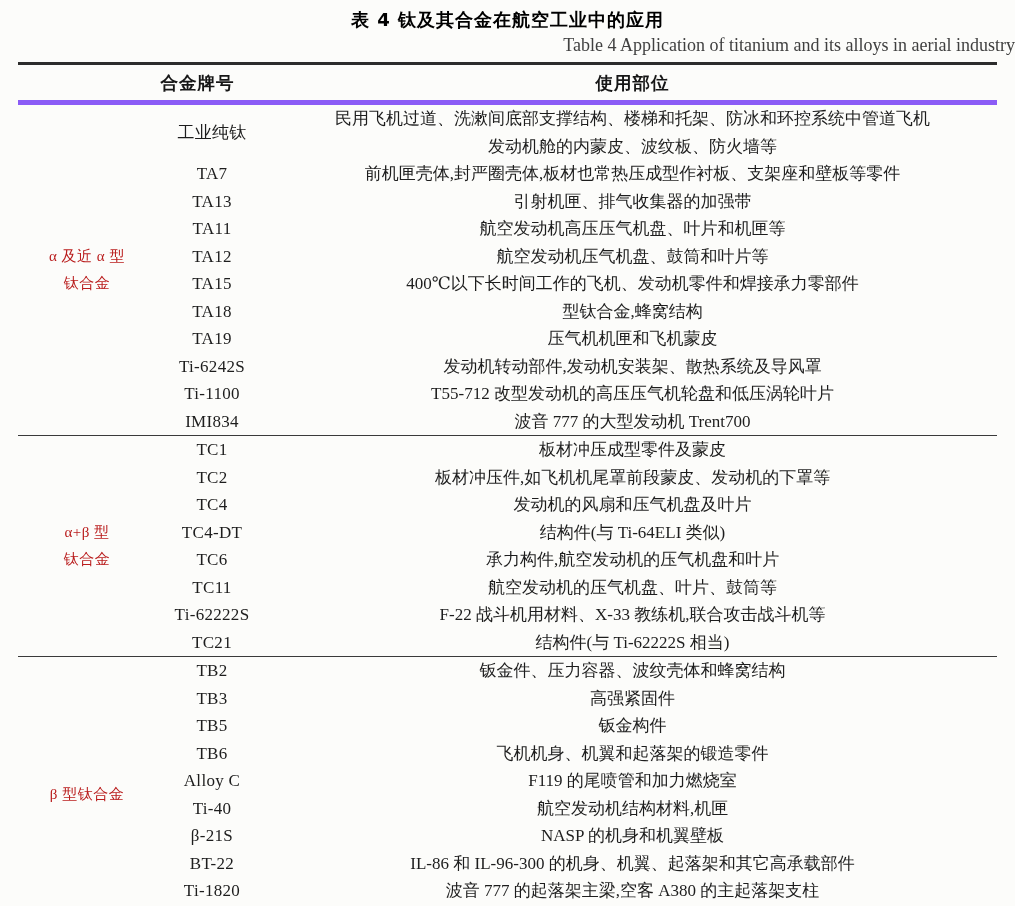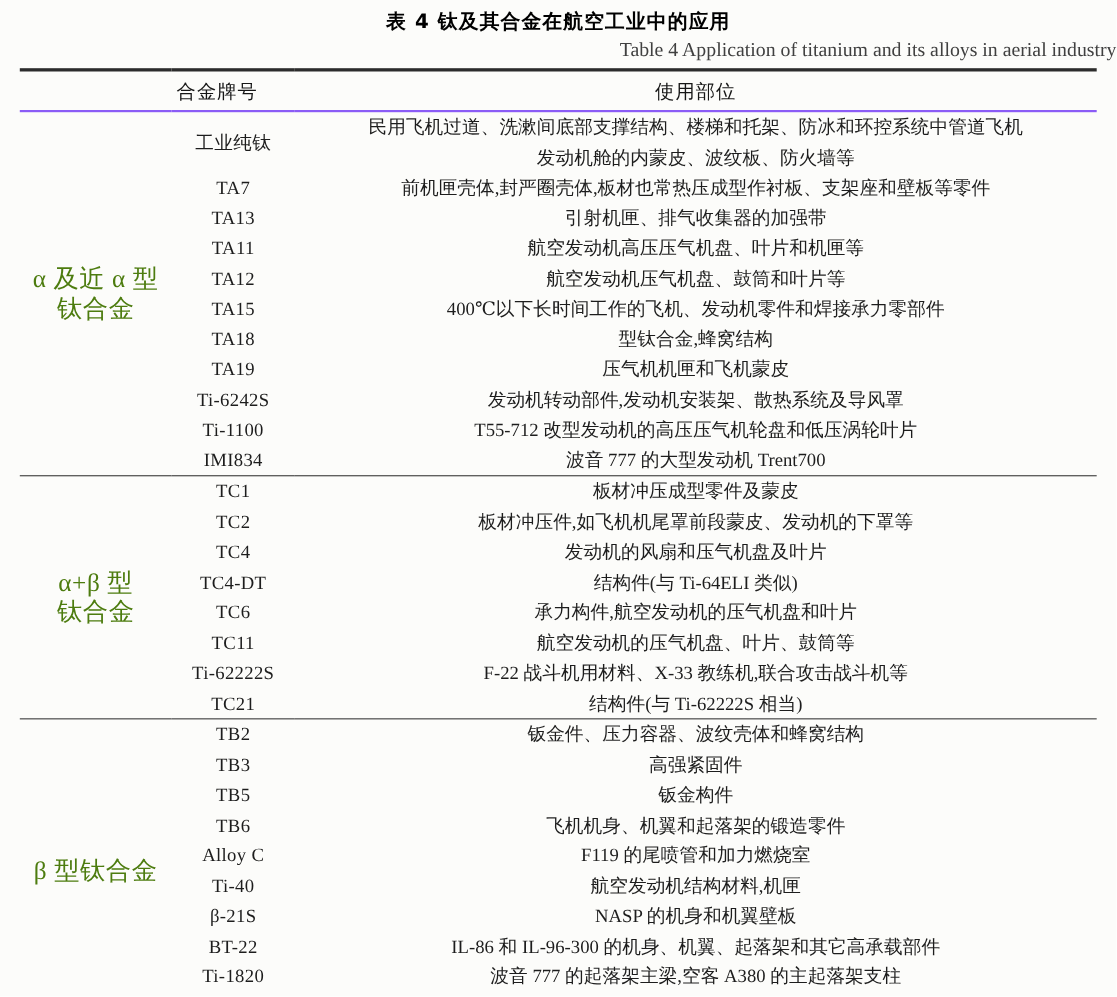--- a/index.html
+++ b/index.html
@@ -42,48 +42,48 @@
     margin: 4px 18px 0 18px;
     border-collapse: collapse;
     table-layout: fixed;
     border-top: 3px solid #2c2c2c;
     border-bottom: 4px solid #262626;
   }
   col.c-group { width: 138px; }
   col.c-alloy { width: 112px; }
   col.c-usage { width: auto; }
   th {
-    font-weight: normal;
+    font-weight: bold;
     font-size: 17.5px;
     height: 33px;
     vertical-align: middle;
     text-align: center;
-    border-bottom: 2px solid #8b5cf6;
+    border-bottom: 5px solid #8b5cf6;
     color: #161616;
     letter-spacing: 1px;
   }
   th.h-alloy {
     
     padding-left: 110px;
   }
   td {
     font-size: 17px;
     line-height: 27.5px;
     vertical-align: middle;
     text-align: center;
     padding: 0;
     color: #1d1d1d;
   }
   tbody tr.section-start td {
     border-top: 1.5px solid #3a3a3a;
   }
   td.group-cell {
-    font-size: 23px;
+    font-size: 15px;
     letter-spacing: 0.5px;
-    color: #4d7c0f;
+    color: #b91c1c;
   }
   td.alloy-cell {
     font-family: "Liberation Serif", "DejaVu Serif", serif;
     letter-spacing: 0.3px;
     margin-top: 32px;
   }
   td.usage-cell div {
     white-space: nowrap;
     overflow: hidden;
   }

